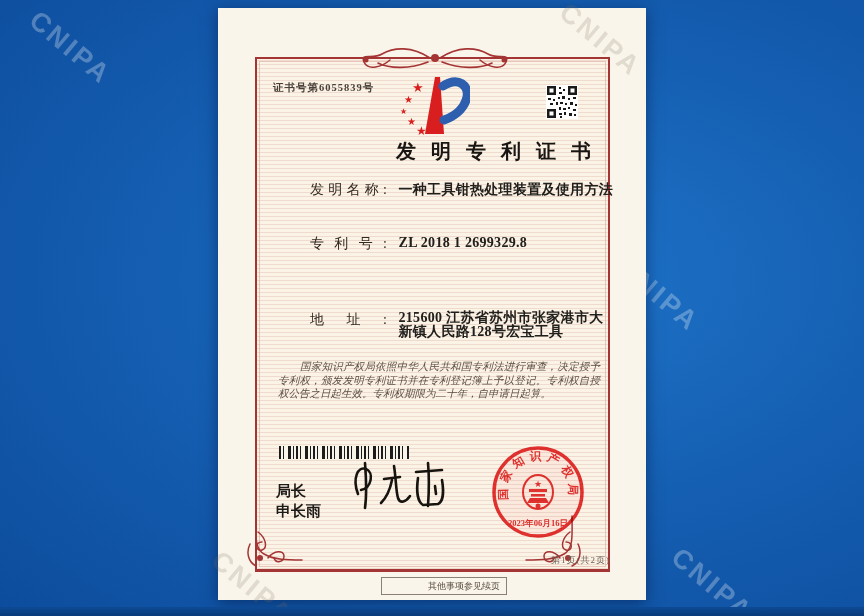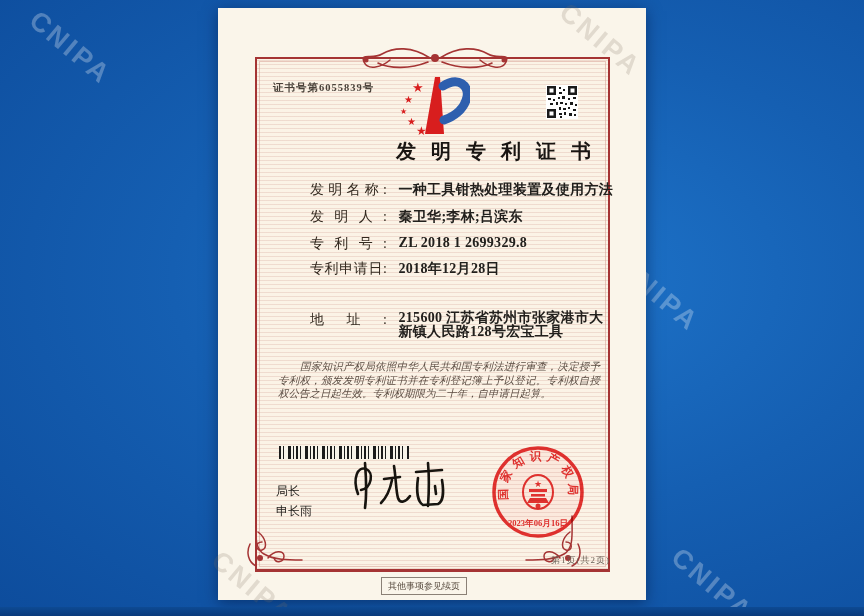--- a/index.html
+++ b/index.html
@@ -33,27 +33,27 @@
   .fvalue{display:inline-block;margin-left:8px;font-weight:600;color:#22201d;letter-spacing:0.3px;}
   .fvalue.wrap{white-space:normal;width:215px;word-break:break-all;line-height:14px;}
   .pair2{position:absolute;left:244px;top:0;white-space:nowrap;}
   .pair2 .flabel{width:66px;}
   .notice{position:absolute;left:52px;top:352px;width:330px;font-size:10.5px;line-height:13.5px;
       color:#5c4e44;font-style:italic;text-align:justify;}
   .notice p{margin:0 0 5px 8px;text-indent:22px;}
   .barcode{position:absolute;left:61px;top:438px;width:130px;height:13px;
       background:repeating-linear-gradient(90deg,#1c1c1c 0 2px,#f8f4ea 2px 4px,#1c1c1c 4px 5px,#f8f4ea 5px 9px,#1c1c1c 9px 12px,#f8f4ea 12px 14px,#1c1c1c 14px 15px,#f8f4ea 15px 17px);}
   .director{position:absolute;left:58px;top:473px;font-family:"Liberation Sans","DejaVu Sans",sans-serif;
-      font-size:12px;font-weight:400;color:#1e1b18;line-height:20px;}
+      font-size:15px;font-weight:700;color:#1e1b18;line-height:20px;}
   .signature{position:absolute;left:126px;top:452px;}
   .seal{position:absolute;left:270px;top:434px;opacity:0.92;mix-blend-mode:multiply;}
   .page-footer{position:absolute;left:37px;top:546px;width:355px;text-align:right;
       font-size:9px;color:#6a5f55;letter-spacing:1px;}
   .note-box{position:absolute;left:163px;top:569px;width:84px;height:16px;line-height:16px;
-      border:1px solid #8a8076;text-align:center;font-size:9px;color:#55483c;}
+      border:1px solid #8a8076;text-align:center;font-size:9px;color:#55483c;padding-left:40px;}
   .ornament-top{position:absolute;left:122px;top:33px;}
   .corner{position:absolute;}
   .corner.left{left:24px;top:506px;}
   .corner.right{left:306px;top:506px;transform:scaleX(-1);}
 </style>
 </head>
 <body>
 
 <div class="stage">
 
@@ -151,31 +151,23 @@
           <rect x="14" y="31" width="2" height="2"></rect>
       </g>
     </svg>
 
     <div class="title">发明专利证书</div>
 
     <div class="frow" style="top:173px">
       <span class="flabel">发明名称:</span>
       <span class="fvalue">一种工具钳热处理装置及使用方法</span>
     </div>
-    <div class="frow" style="top:200px">
-      <span class="flabel">发明人:</span>
-      <span class="fvalue">秦卫华;李林;吕滨东</span>
-    </div>
     <div class="frow" style="top:227px">
       <span class="flabel">专利号:</span>
       <span class="fvalue">ZL 2018 1 2699329.8</span>
-    </div>
-    <div class="frow" style="top:252px">
-      <span class="flabel">专利申请日:</span>
-      <span class="fvalue">2018年12月28日</span>
     </div>
     <div class="frow" style="top:303px">
       <span class="flabel">地址:</span>
       <span class="fvalue wrap">215600 江苏省苏州市张家港市大新镇人民路128号宏宝工具</span>
     </div>
 
     <div class="notice">
       <p>国家知识产权局依照中华人民共和国专利法进行审查，决定授予专利权，颁发发明专利证书并在专利登记簿上予以登记。专利权自授权公告之日起生效。专利权期限为二十年，自申请日起算。</p>
     </div>
 

